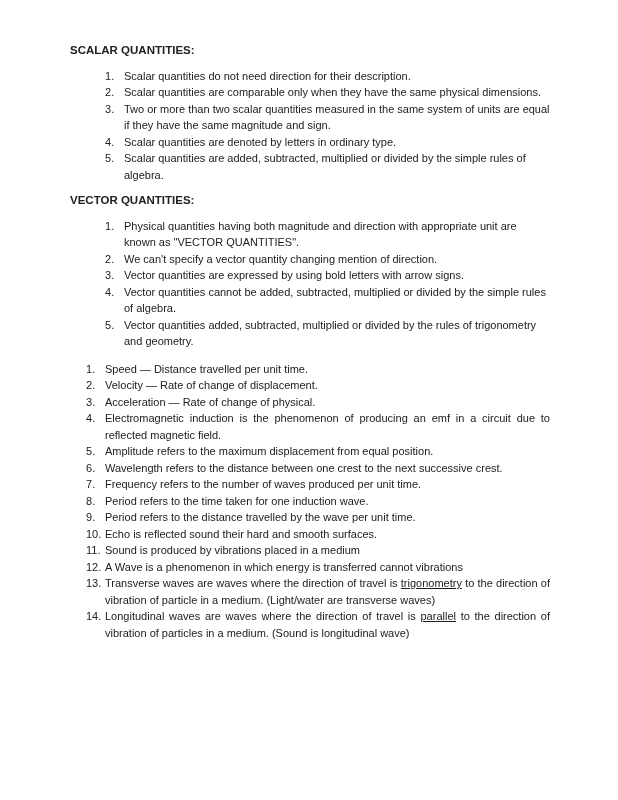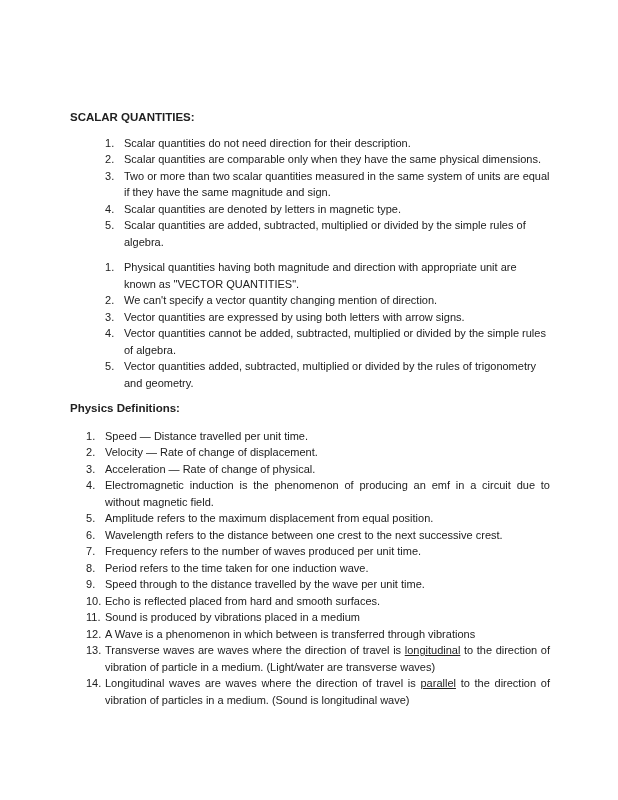--- a/index.html
+++ b/index.html
@@ -5,21 +5,21 @@
   html, body {
     margin: 0;
     padding: 0;
     background: #ffffff;
   }
   .page {
     position: relative;
     width: 618px;
     height: 800px;
     box-sizing: border-box;
-    padding: 109px 68px 0 70px;
+    padding: 42px 68px 0 70px;
     background: #ffffff;
     color: #212121;
     font-family: "Liberation Sans", "DejaVu Sans", sans-serif;
     font-size: 11px;
     line-height: 16.5px;
     overflow: hidden;
   }
   .sec-heading {
     font-size: 11.5px;
     font-weight: bold;
@@ -58,43 +58,43 @@
 </head>
 <body>
 
 <div class="page">
 
   <h2 class="sec-heading first">SCALAR QUANTITIES:</h2>
   <ol class="sec-list list-a">
     <li><span>Scalar quantities do not need direction for their description.</span></li>
     <li><span>Scalar quantities are comparable only when they have the same physical dimensions.</span></li>
     <li><span>Two or more than two scalar quantities measured in the same system of units are equal if they have the same magnitude and sign.</span></li>
-    <li><span>Scalar quantities are denoted by letters in magnetic type.</span></li>
+    <li><span>Scalar quantities are denoted by letters in ordinary type.</span></li>
     <li><span>Scalar quantities are added, subtracted, multiplied or divided by the simple rules of algebra.</span></li>
   </ol>
 
+  <h2 class="sec-heading">VECTOR QUANTITIES:</h2>
   <ol class="sec-list list-a">
     <li><span>Physical quantities having both magnitude and direction with appropriate unit are known as "VECTOR QUANTITIES".</span></li>
     <li><span>We can't specify a vector quantity changing mention of direction.</span></li>
-    <li><span>Vector quantities are expressed by using both letters with arrow signs.</span></li>
+    <li><span>Vector quantities are expressed by using bold letters with arrow signs.</span></li>
     <li><span>Vector quantities cannot be added, subtracted, multiplied or divided by the simple rules of algebra.</span></li>
     <li><span>Vector quantities added, subtracted, multiplied or divided by the rules of trigonometry and geometry.</span></li>
   </ol>
 
-  <h2 class="sec-heading">Physics Definitions:</h2>
   <ol class="sec-list list-b">
     <li><span>Speed — Distance travelled per unit time.</span></li>
     <li><span>Velocity — Rate of change of displacement.</span></li>
     <li><span>Acceleration — Rate of change of physical.</span></li>
-    <li class="justify"><span>Electromagnetic induction is the phenomenon of producing an emf in a circuit due to without magnetic field.</span></li>
+    <li class="justify"><span>Electromagnetic induction is the phenomenon of producing an emf in a circuit due to reflected magnetic field.</span></li>
     <li><span>Amplitude refers to the maximum displacement from equal position.</span></li>
     <li><span>Wavelength refers to the distance between one crest to the next successive crest.</span></li>
     <li><span>Frequency refers to the number of waves produced per unit time.</span></li>
     <li><span>Period refers to the time taken for one induction wave.</span></li>
-    <li><span>Speed through to the distance travelled by the wave per unit time.</span></li>
-    <li><span>Echo is reflected placed from hard and smooth surfaces.</span></li>
+    <li><span>Period refers to the distance travelled by the wave per unit time.</span></li>
+    <li><span>Echo is reflected sound their hard and smooth surfaces.</span></li>
     <li><span>Sound is produced by vibrations placed in a medium</span></li>
-    <li><span>A Wave is a phenomenon in which between is transferred through vibrations</span></li>
-    <li class="justify"><span>Transverse waves are waves where the direction of travel is </span><span class="u">longitudinal</span><span> to the direction of vibration of particle in a medium. (Light/water are transverse waves)</span></li>
+    <li><span>A Wave is a phenomenon in which energy is transferred cannot vibrations</span></li>
+    <li class="justify"><span>Transverse waves are waves where the direction of travel is </span><span class="u">trigonometry</span><span> to the direction of vibration of particle in a medium. (Light/water are transverse waves)</span></li>
     <li class="justify"><span>Longitudinal waves are waves where the direction of travel is </span><span class="u">parallel</span><span> to the direction of vibration of particles in a medium. (Sound is longitudinal wave)</span></li>
   </ol>
 
 </div>
 
 </body></html>

